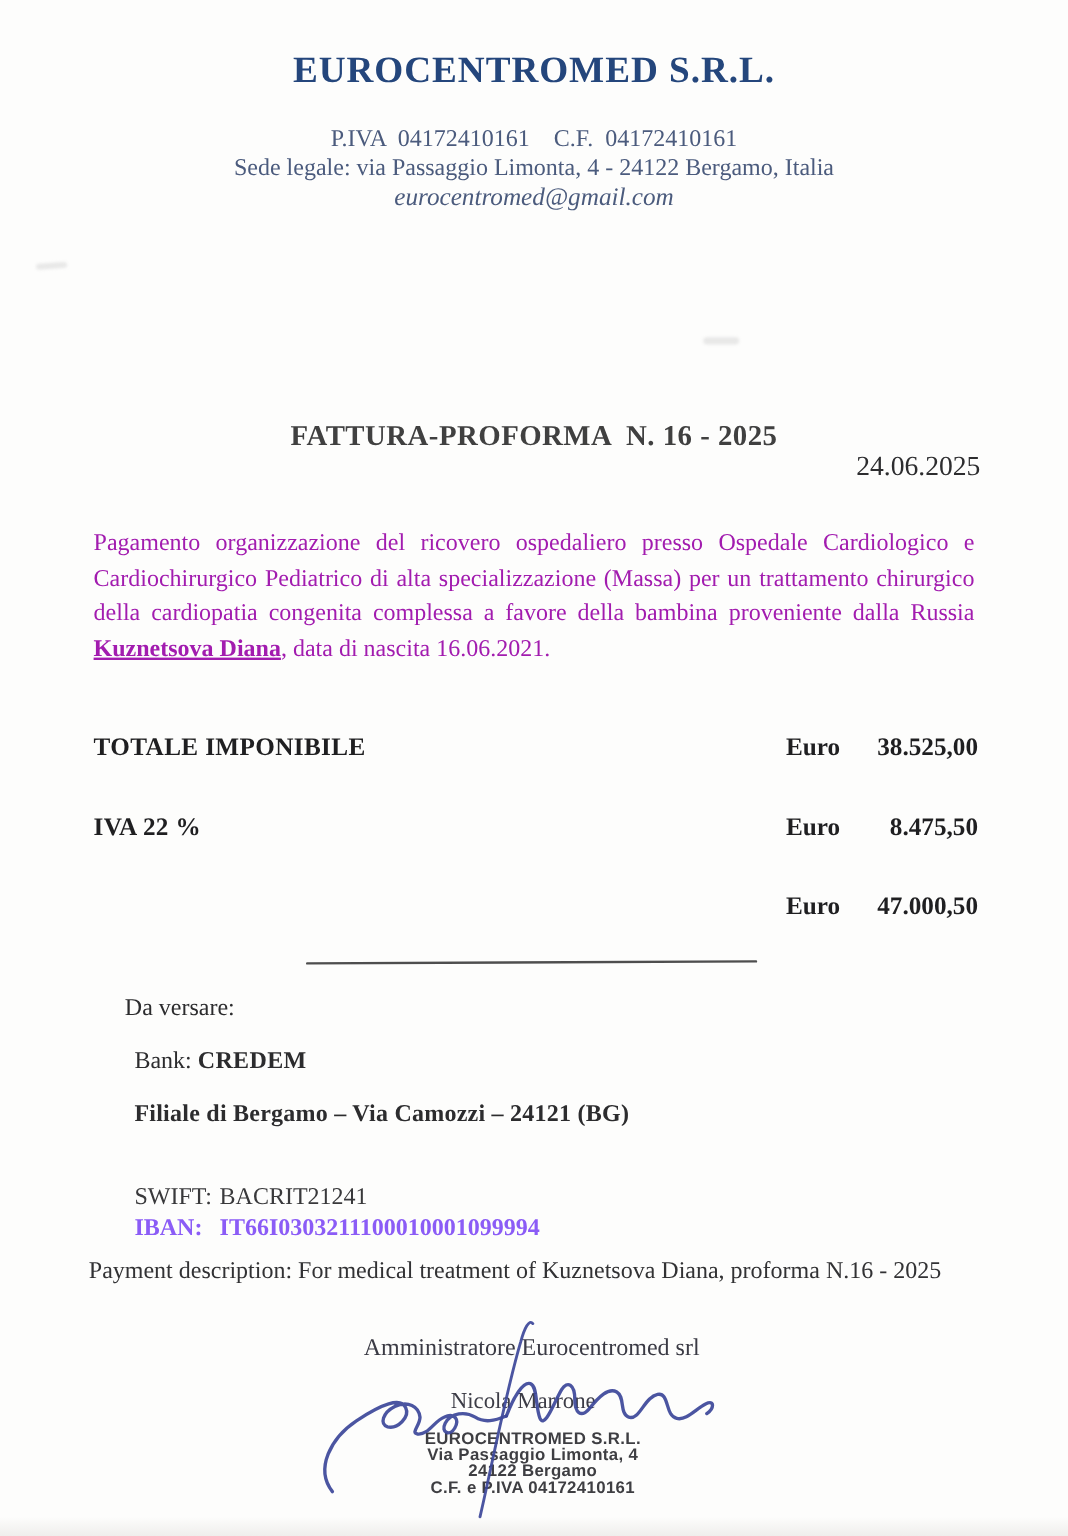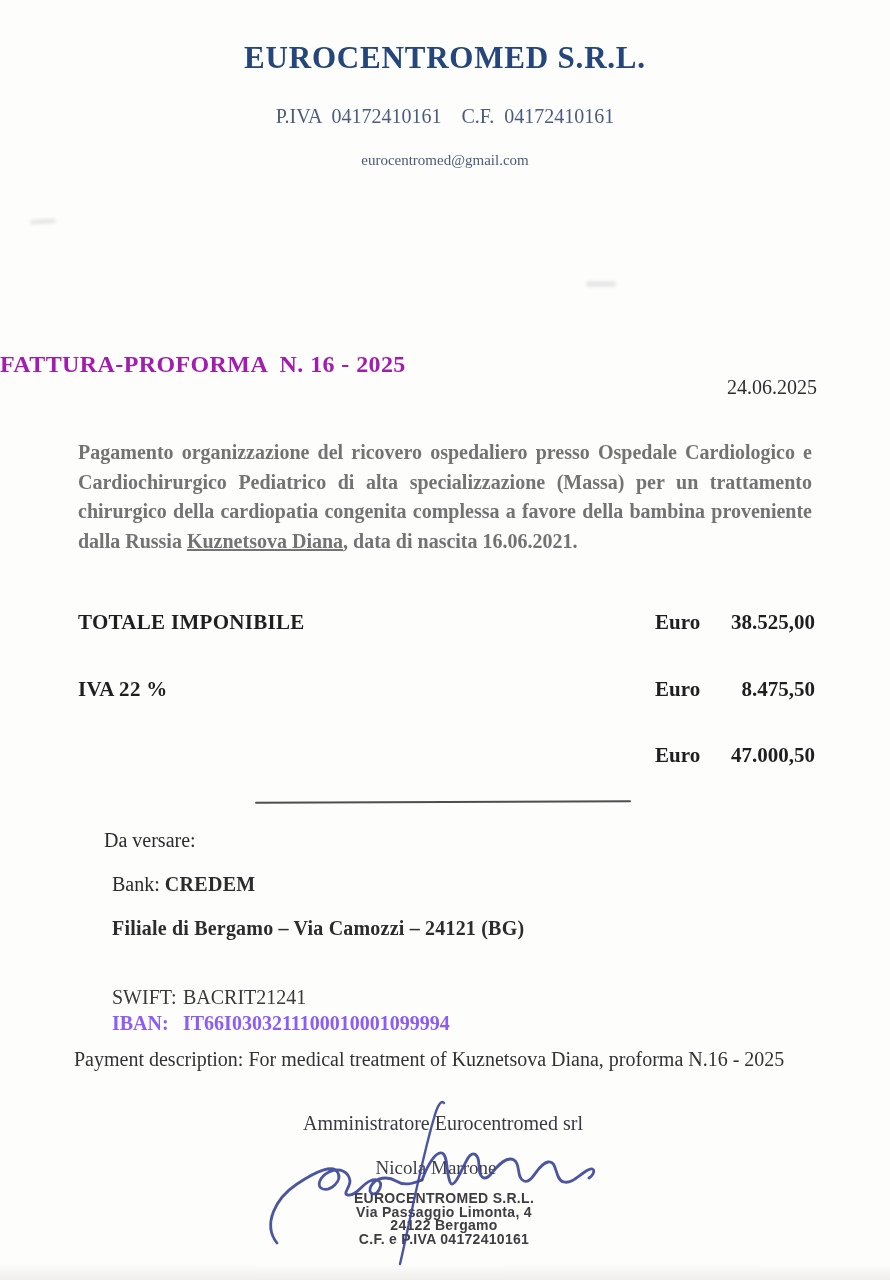--- a/index.html
+++ b/index.html
@@ -18,36 +18,36 @@
     top:40px;left:0;right:0;text-align:center;
     font-size:31px;font-weight:bold;letter-spacing:.8px;
     color:#24467c;
   }
   .company-sub{
     left:0;right:0;text-align:center;
     font-size:20px;color:#4b5b7d;white-space:pre;
   }
   .company-vat{top:105px;}
   .company-addr{top:129px;}
-  .company-email{top:152px;font-size:15px;}
+  .company-email{top:152px;font-size:21px;font-style:italic;}
   
   .attention{top:217px;right:70px;text-align:right;font-weight:bold;color:#222224;}
   .attention-label{font-size:20px;}
   .attention-name{margin-top:21px;font-size:21px;letter-spacing:.4px;}
   
   .invoice-title{
-    top:351px;left:0;right:0;
+    top:351px;left:0;right:0;text-align:center;
     font-size:24px;font-weight:bold;letter-spacing:.4px;
-    white-space:pre;color:#a21caf;
+    white-space:pre;color:#404040;
   }
-  .invoice-date{top:376px;right:73px;font-size:20px;color:#2d2d2f;}
+  .invoice-date{top:376px;right:73px;font-size:23px;color:#2d2d2f;}
   
   .description{
     top:438px;left:78px;width:734px;
-    font-size:20px;line-height:29.5px;text-align:justify;color:#737373;font-weight:bold;
+    font-size:20px;line-height:29.5px;text-align:justify;color:#a21caf;
   }
   .description b u{text-decoration-thickness:2px;}
   
   .total-row{left:78px;right:75px;height:26px;font-weight:bold;font-size:21px;color:#1f1f21;}
   .total-row .lbl{position:absolute;left:0;top:0;letter-spacing:.3px;}
   .total-row .cur{position:absolute;left:577px;top:0;}
   .total-row .amt{position:absolute;right:0;top:0;width:160px;text-align:right;}
   .row-1{top:610px;} .row-2{top:677px;} .row-3{top:743px;}
   
   .sep-line{
@@ -81,20 +81,21 @@
   .smudge-2{top:281px;left:586px;width:30px;height:6px;}
   .bottom-strip{bottom:0;left:0;right:0;height:16px;background:linear-gradient(to bottom,rgba(240,239,237,0),#efeeec);}
 </style>
 </head>
 <body>
 
 <div class="page">
 
   <div class="abs company-name">EUROCENTROMED S.R.L.</div>
   <div class="abs company-sub company-vat">P.IVA  04172410161    C.F.  04172410161</div>
+  <div class="abs company-sub company-addr">Sede legale: via Passaggio Limonta, 4 - 24122 Bergamo, Italia</div>
   <div class="abs company-sub company-email">eurocentromed@gmail.com</div>
 
 
   <div class="abs invoice-title">FATTURA-PROFORMA  N. 16 - 2025</div>
   <div class="abs invoice-date">24.06.2025</div>
 
   <div class="abs description">
     <span>Pagamento organizzazione del ricovero ospedaliero presso Ospedale Cardiologico e Cardiochirurgico Pediatrico di alta specializzazione (Massa) per un trattamento chirurgico della cardiopatia congenita complessa a favore della bambina proveniente dalla Russia </span><b><u><span>Kuznetsova Diana</span></u></b><span>, data di nascita 16.06.2021.</span>
   </div>
 

